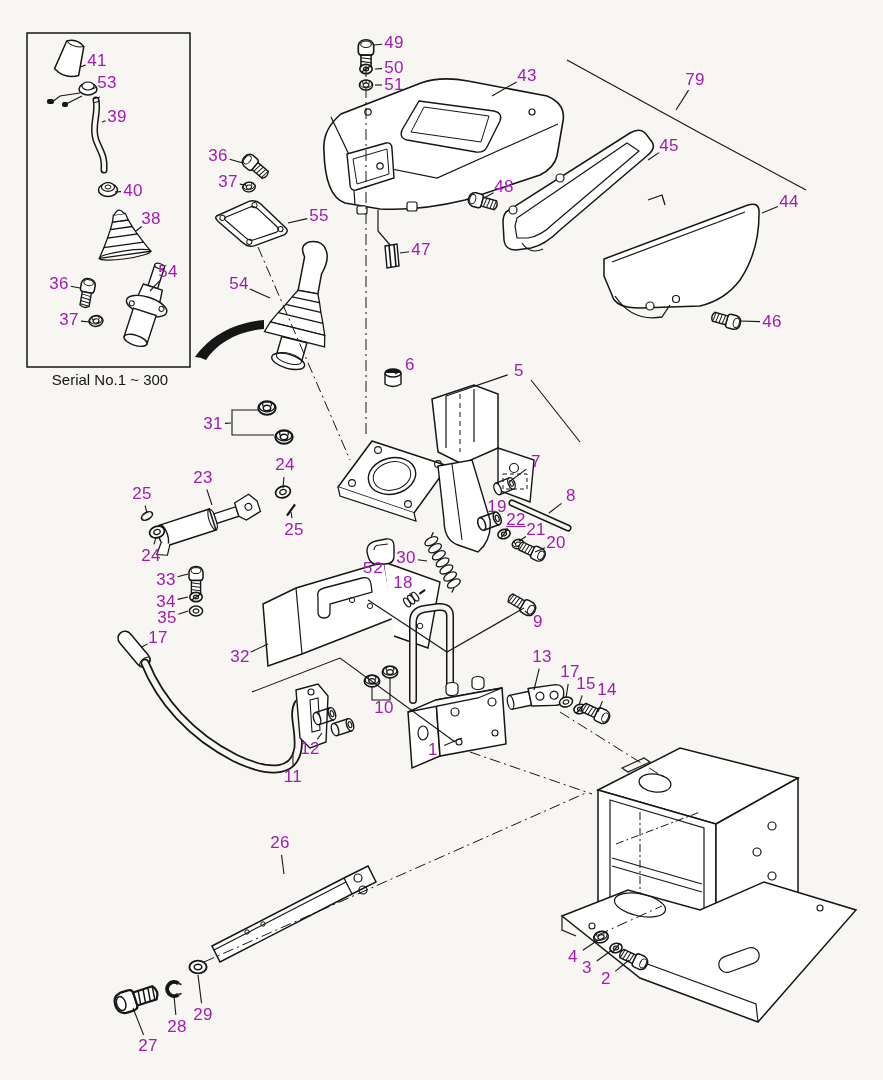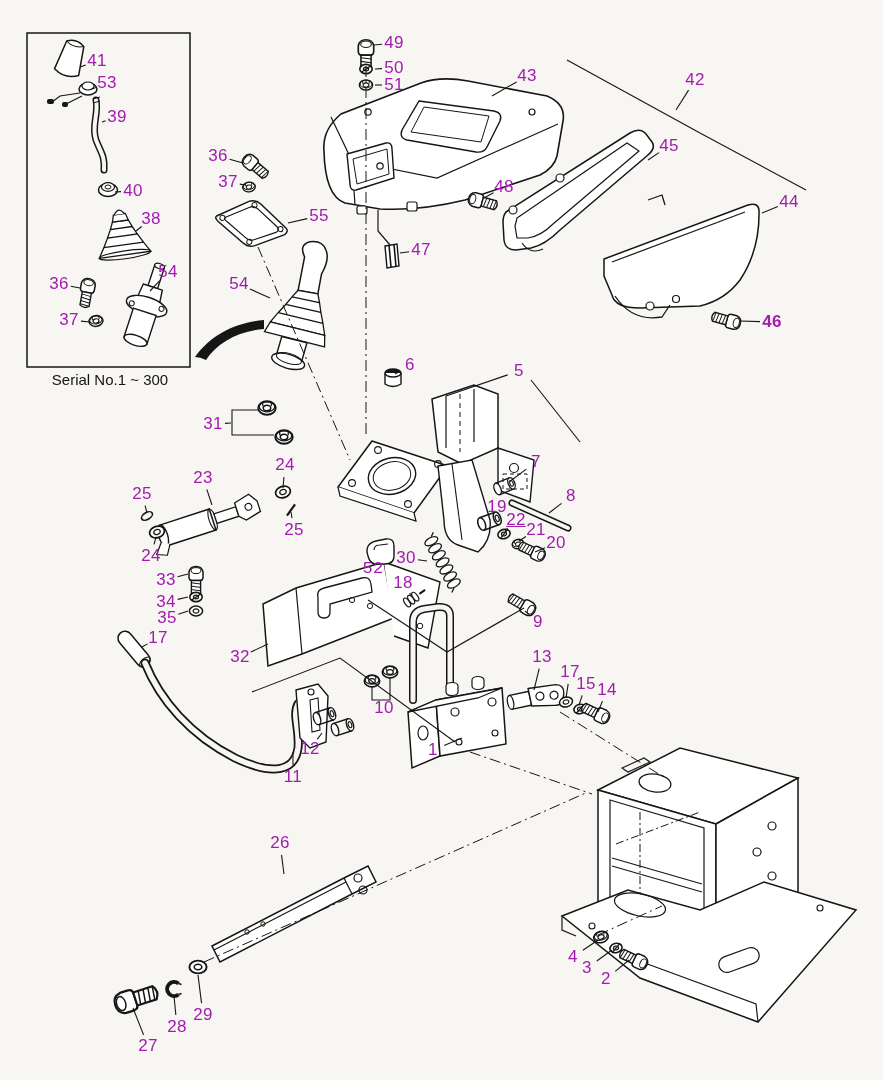--- a/index.html
+++ b/index.html
@@ -421,25 +421,25 @@
       <div class="callout" style="left: 117px; top: 117px;">39</div>
       <div class="callout" style="left: 133px; top: 191px;">40</div>
       <div class="callout" style="left: 151px; top: 219px;">38</div>
       <div class="callout" style="left: 59px; top: 284px;">36</div>
       <div class="callout" style="left: 69px; top: 320px;">37</div>
       <div class="callout" style="left: 168px; top: 272px;">54</div>
       <div class="callout" style="left: 394px; top: 43px;">49</div>
       <div class="callout" style="left: 394px; top: 68px;">50</div>
       <div class="callout" style="left: 394px; top: 85px;">51</div>
       <div class="callout" style="left: 527px; top: 76px;">43</div>
-      <div class="callout" style="left: 695px; top: 80px;">42</div>
+      <div class="callout" style="left: 695px; top: 80px;">79</div>
       <div class="callout" style="left: 669px; top: 146px;">45</div>
       <div class="callout" style="left: 789px; top: 202px;">44</div>
       <div class="callout" style="left: 504px; top: 187px;">48</div>
-      <div class="callout" style="left: 772px; top: 322px; font-weight: bold;">46</div>
+      <div class="callout" style="left: 772px; top: 322px;">46</div>
       <div class="callout" style="left: 218px; top: 156px;">36</div>
       <div class="callout" style="left: 228px; top: 182px;">37</div>
       <div class="callout" style="left: 319px; top: 216px;">55</div>
       <div class="callout" style="left: 421px; top: 250px;">47</div>
       <div class="callout" style="left: 239px; top: 284px;">54</div>
       <div class="callout" style="left: 410px; top: 365px;">6</div>
       <div class="callout" style="left: 519px; top: 371px;">5</div>
       <div class="callout" style="left: 213px; top: 424px;">31</div>
       <div class="callout" style="left: 203px; top: 478px;">23</div>
       <div class="callout" style="left: 285px; top: 465px;">24</div>

